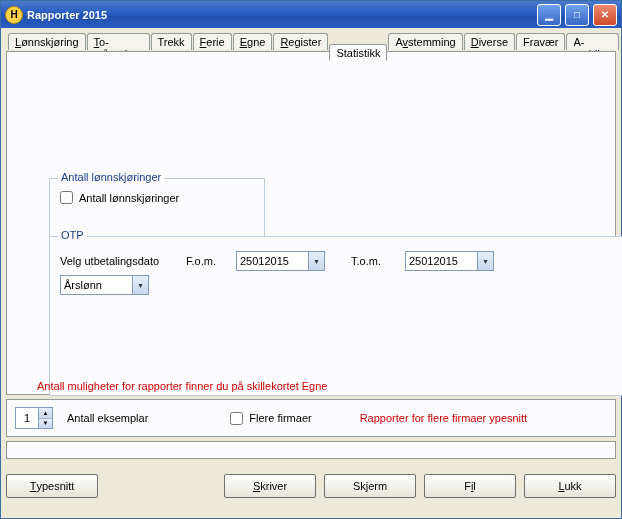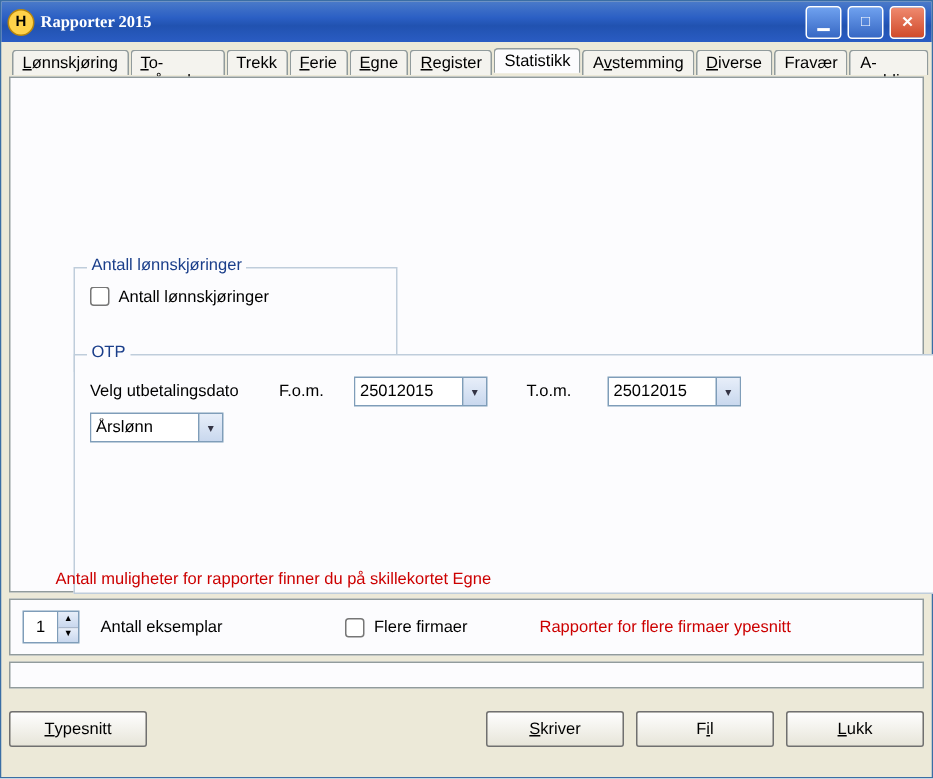--- a/index.html
+++ b/index.html
@@ -27,21 +27,21 @@
 }
 .titlebar .icon {
   width: 16px; height: 16px;
   background: #ffd24a;
   border-radius: 50%;
   border: 1px solid #b8860b;
   display: flex; align-items: center; justify-content: center;
   font-size: 10px; font-weight: bold; color: #000;
   margin-right: 4px;
 }
-.titlebar .title { font-weight: bold; flex: 0 0 auto; font-family: Liberation Serif, serif; }
+.titlebar .title { font-weight: bold; flex: 0 0 auto; }
 .titlebar .spacer { flex: 1; }
 .titlebar .winbtn {
   width: 22px; height: 20px;
   margin: 0 2px;
   border-radius: 3px;
   display: flex; align-items: center; justify-content: center;
   font-size: 10px; font-weight: bold;
   color: #fff;
 }
 .winbtn.min, .winbtn.max {
@@ -81,21 +81,21 @@
   top: 1px;
   font-size: 11px;
   color: #000;
   cursor: default;
   height: 17px;
   box-sizing: border-box;
 }
 .tab.active {
   background: #fcfcfe;
   border-bottom: 1px solid #fcfcfe;
-  top: 0;
+  top: 12px;
   z-index: 2;
 }
 .tab .mn { text-decoration: underline; }
 
 .tabpanel {
   border: 1px solid #919b9c;
   background: #fcfcfe;
   flex: 0 0 auto;
   height: 344px;
   box-sizing: border-box;
@@ -304,20 +304,25 @@
       <span class="btn">
           <span class="mn">T</span>
           <span>ypesnitt</span>
         </span>
       <span class="flex1"></span>
       <span class="btn">
           <span class="mn">S</span>
           <span>kriver</span>
         </span>
       <span class="btn">
+          <span>Sk</span>
+          <span class="mn">j</span>
+          <span>erm</span>
+        </span>
+      <span class="btn">
           <span>F</span>
           <span class="mn">i</span>
           <span>l</span>
         </span>
       <span class="btn">
           <span class="mn">L</span>
           <span>ukk</span>
         </span>
     </div>
 

